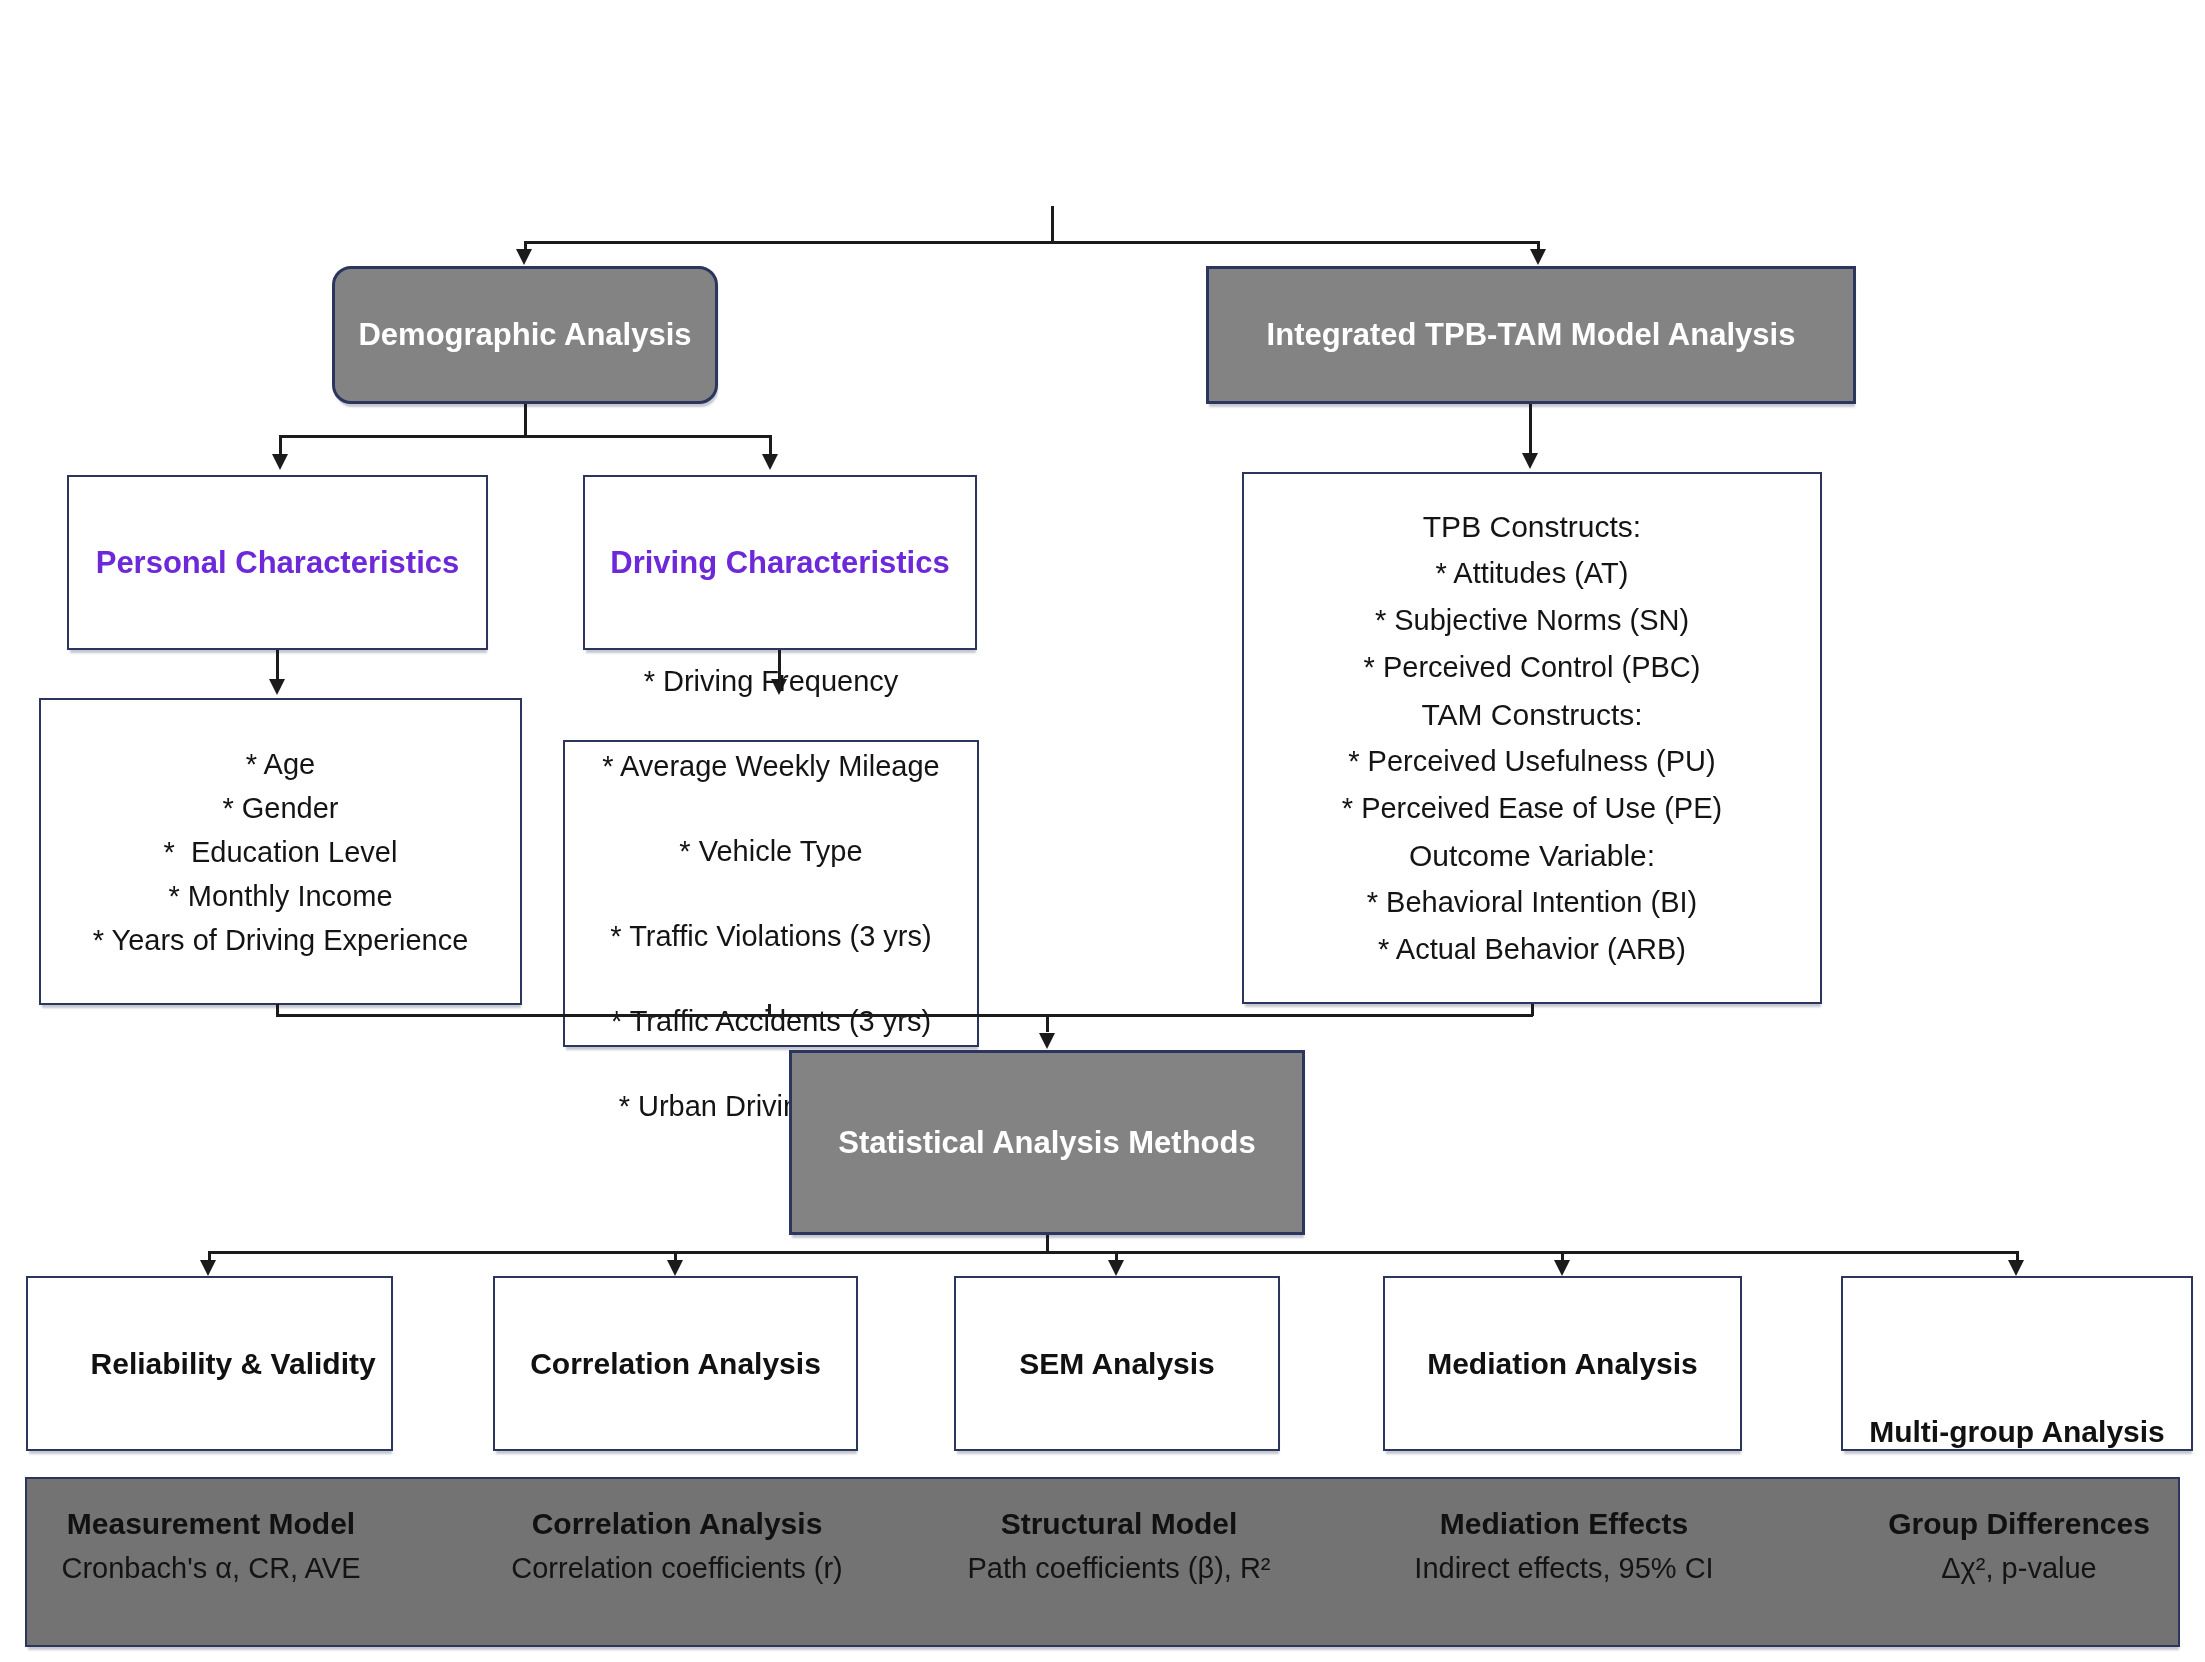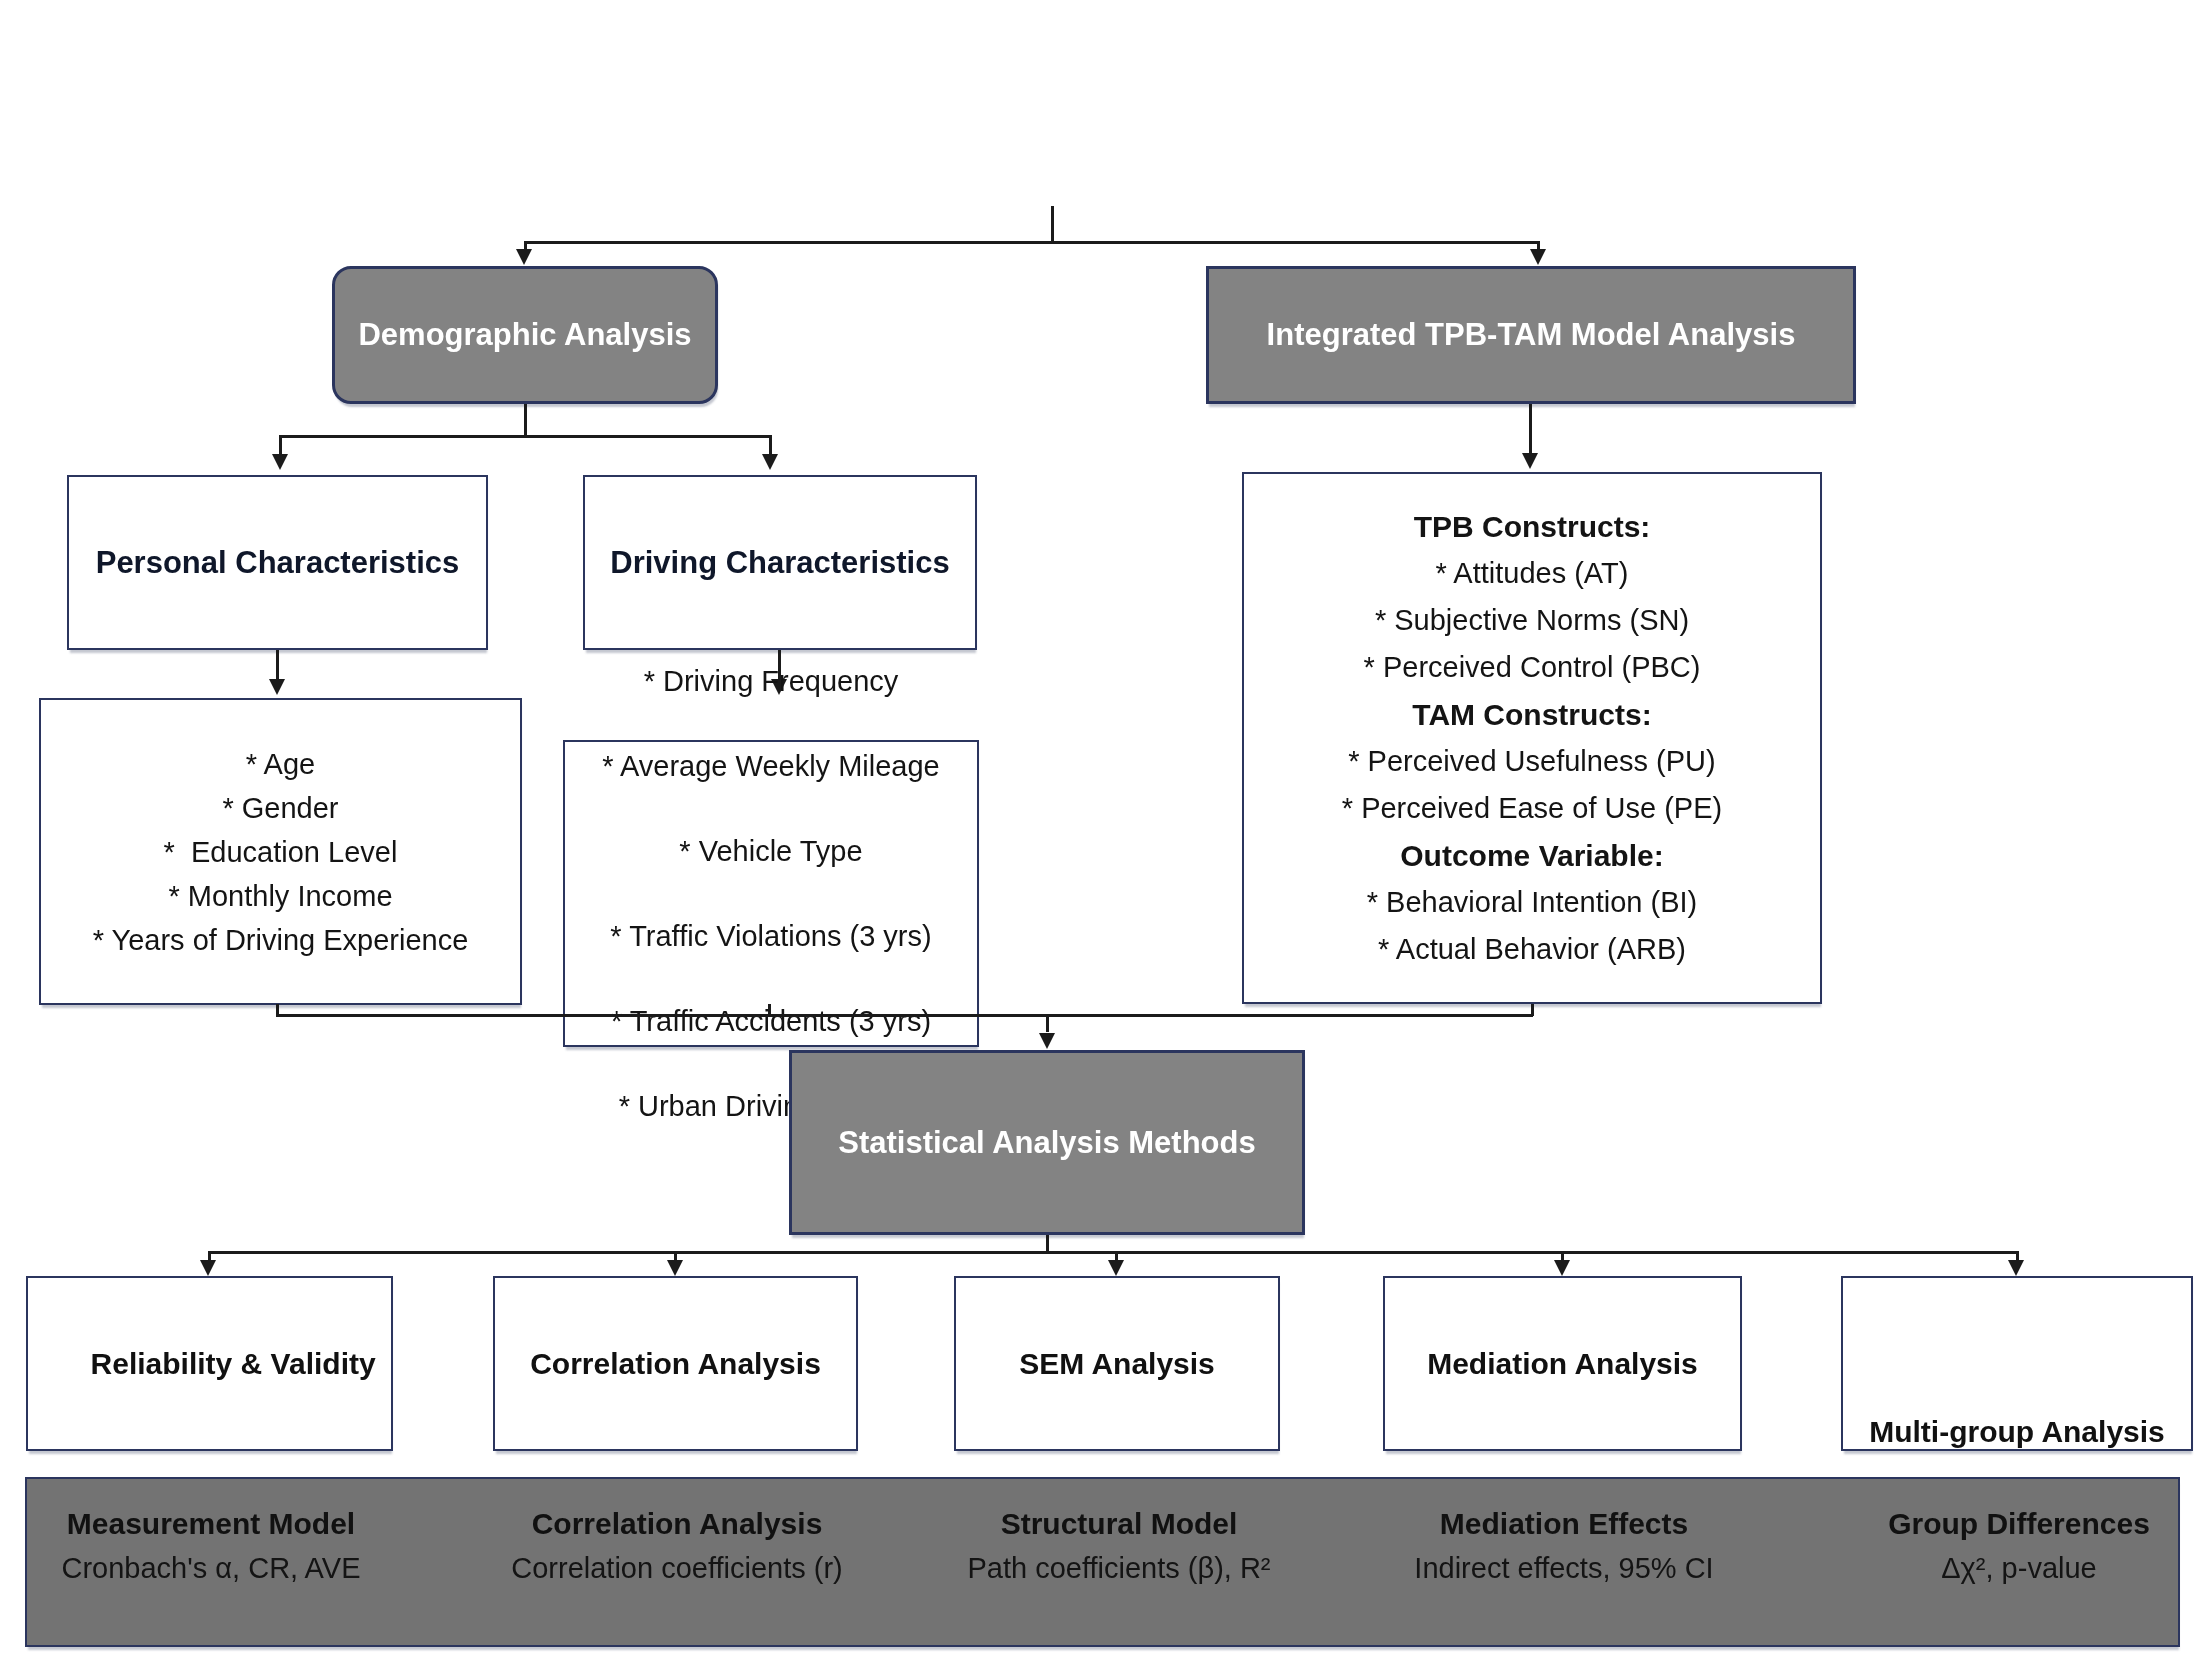--- a/index.html
+++ b/index.html
@@ -10,25 +10,25 @@
   .box{
     position:absolute;box-sizing:border-box;background:#ffffff;
     border:2px solid #2b355e;display:flex;align-items:center;justify-content:center;
     text-align:center;box-shadow:1.3px 4.7px 2px -2px rgba(125,130,150,0.45);
   }
   .box.dark{background:#060606;border-width:3.4px;}
   .box.gray{background:#838383;border-width:3.4px;}
   .box.column{flex-direction:column;}
   .title-text{color:#ffffff;font-weight:bold;font-size:40px;letter-spacing:0.3px;}
   .gray-label{color:#ffffff;font-weight:bold;font-size:31px;}
-  .hdr-label{color:#0f172a;font-weight:bold;font-size:31px;}
+  .hdr-label{color:#6d28d9;font-weight:bold;font-size:31px;}
   .method-label{color:#111111;font-weight:bold;font-size:30px;padding:0 5.4px;}
   .list-line{font-size:29px;line-height:44px;white-space:pre-wrap;}
   .tpb-line{font-size:29px;line-height:47px;white-space:pre-wrap;}
-  .tpb-line.bold{font-weight:bold;font-size:30px;}
+  .tpb-line.bold{font-weight:normal;font-size:30px;}
   .vline{position:absolute;width:2.7px;background:#1b1b1b;}
   .hline{position:absolute;height:2.7px;background:#1b1b1b;}
   .arrow{position:absolute;width:0;height:0;border-left:8.8px solid transparent;
          border-right:8.8px solid transparent;border-top:16px solid #1b1b1b;}
   .panel{
     position:absolute;box-sizing:border-box;left:25px;top:1477px;width:2155px;height:170px;
     background:#737373;border:2.7px solid #2b355e;box-shadow:1.3px 4.7px 2px -2px rgba(125,130,150,0.45);
   }
   .panel-col{position:absolute;top:28px;width:404px;text-align:center;}
   .panel-title{font-weight:bold;font-size:30px;color:#111111;margin-bottom:10.8px;}

